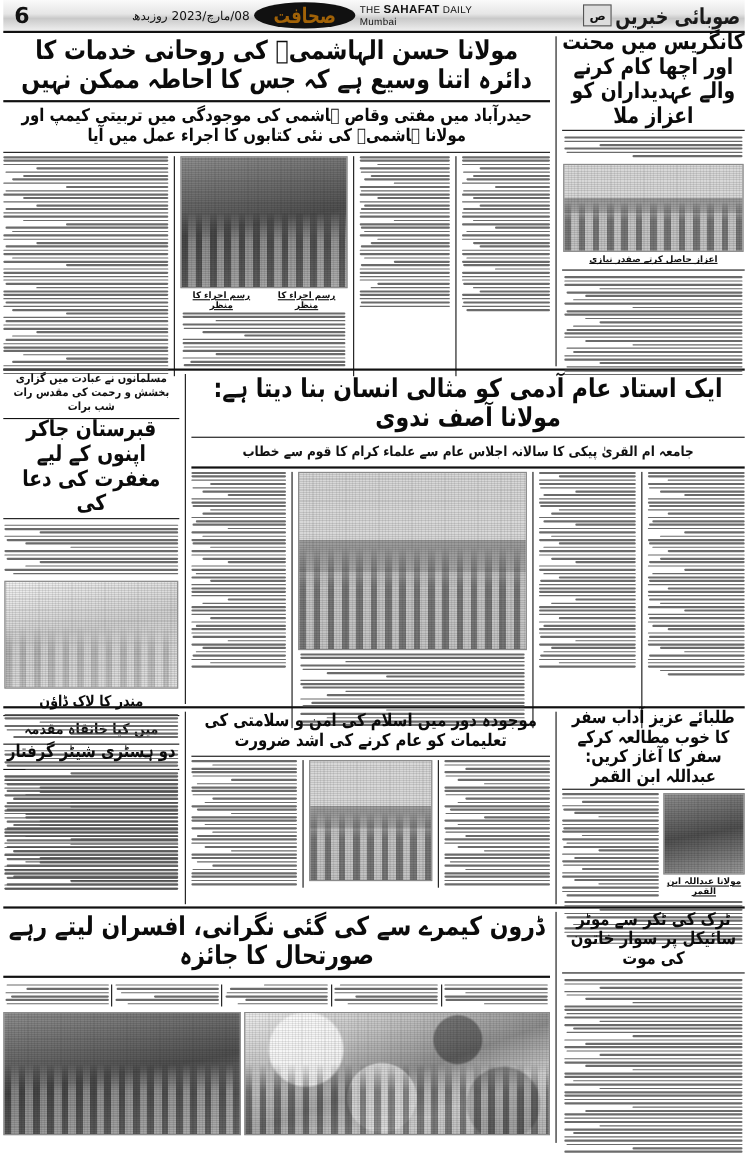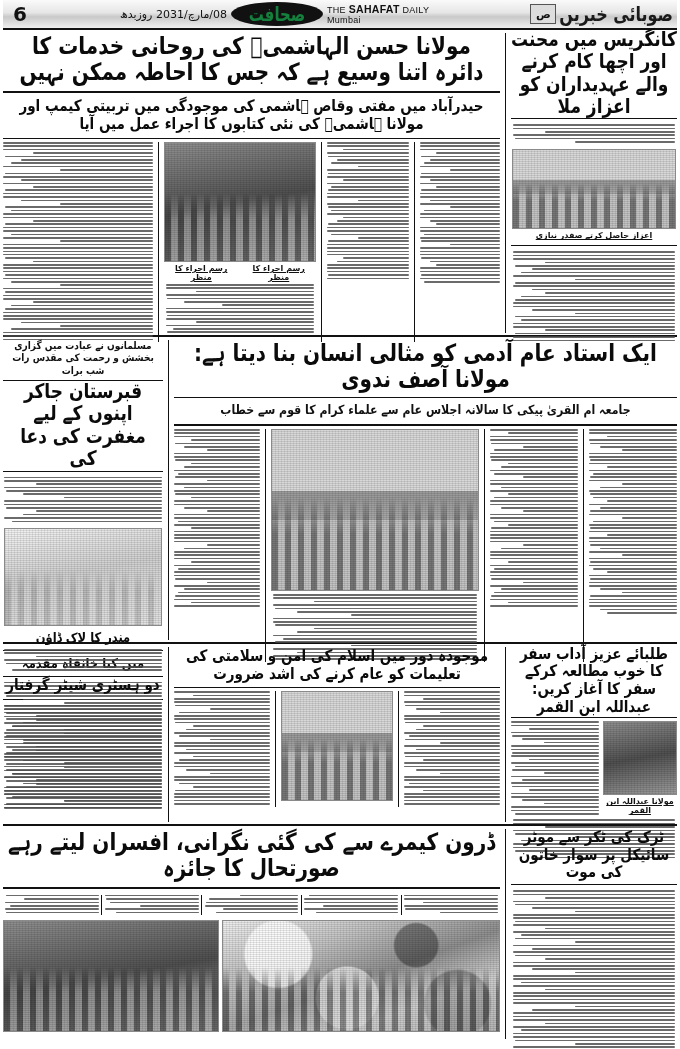--- a/index.html
+++ b/index.html
@@ -13,21 +13,21 @@
   .mh-left{width:210px;display:flex;align-items:center;gap:3px;padding-right:4px;}
   .mh-bar{flex:1;display:flex;align-items:center;justify-content:flex-end;position:relative;}
   .mh-right{width:220px;display:flex;align-items:center;justify-content:flex-start;gap:8px;padding-left:4px;}
   .urdu{font-family:"DejaVu Sans","Liberation Sans",sans-serif;direction:rtl;}
   .mh-sub{font-size:16px;font-weight:700;letter-spacing:-1px;color:#1a1a1a;
     transform:scaleY(1.25);transform-origin:center;}
   .mh-logoico{width:24px;height:18px;border:1px solid #555;background:#ddd;
     display:flex;align-items:center;justify-content:center;font-size:11px;font-weight:700;}
   .mh-eng{font-size:9px;letter-spacing:.3px;color:#111;direction:ltr;font-family:"Liberation Sans",sans-serif;}
   .mh-eng b{font-size:10.5px;}
-  .logo-oval{width:92px;height:24px;border-radius:50%;background:#111;color:#15803d;
+  .logo-oval{width:92px;height:24px;border-radius:50%;background:#111;color:#a16207;
     display:flex;align-items:center;justify-content:center;}
   .logo-oval span{font-size:15px;font-weight:700;transform:scaleY(1.3);letter-spacing:-1px;}
   .mh-date{font-size:11px;color:#111;direction:rtl;white-space:nowrap;}
   .mh-page{font-size:20px;font-weight:700;color:#111;margin-right:auto;padding-left:6px;}
 
   
   .hl{font-weight:700;text-align:center;line-height:1.12;color:#0b0b0b;
      transform:scaleY(1.18);transform-origin:center;}
   .hl-xl{font-size:20px;letter-spacing:-.5px;}
   .hl-lg{font-size:17px;letter-spacing:-.5px;}
@@ -89,21 +89,21 @@
         <b>SAHAFAT</b>
         <span>DAILY Mumbai</span>
       </div>
     </div>
     <div style="display:flex;align-items:center;justify-content:center;width:100px;">
       <div class="logo-oval">
         <span class="urdu">صحافت</span>
       </div>
     </div>
     <div class="mh-right">
-      <div class="mh-date urdu">08/مارچ/2031 روزبدھ</div>
+      <div class="mh-date urdu">08/مارچ/2023 روزبدھ</div>
       <div class="mh-page">6</div>
     </div>
   </div>
 
   <div class="cols" style="margin-top:3px;height:300px;">
 
     <div class="col" style="flex:0 0 166px;">
       <div class="hl hl-lg urdu" style="padding:2px 0 4px;">کانگریس میں محنت اور اچھا کام کرنے والے عہدیداران کو اعزاز ملا</div>
       <div class="rule"></div>
       <div class="body" style="padding:2px 2px 3px;">

